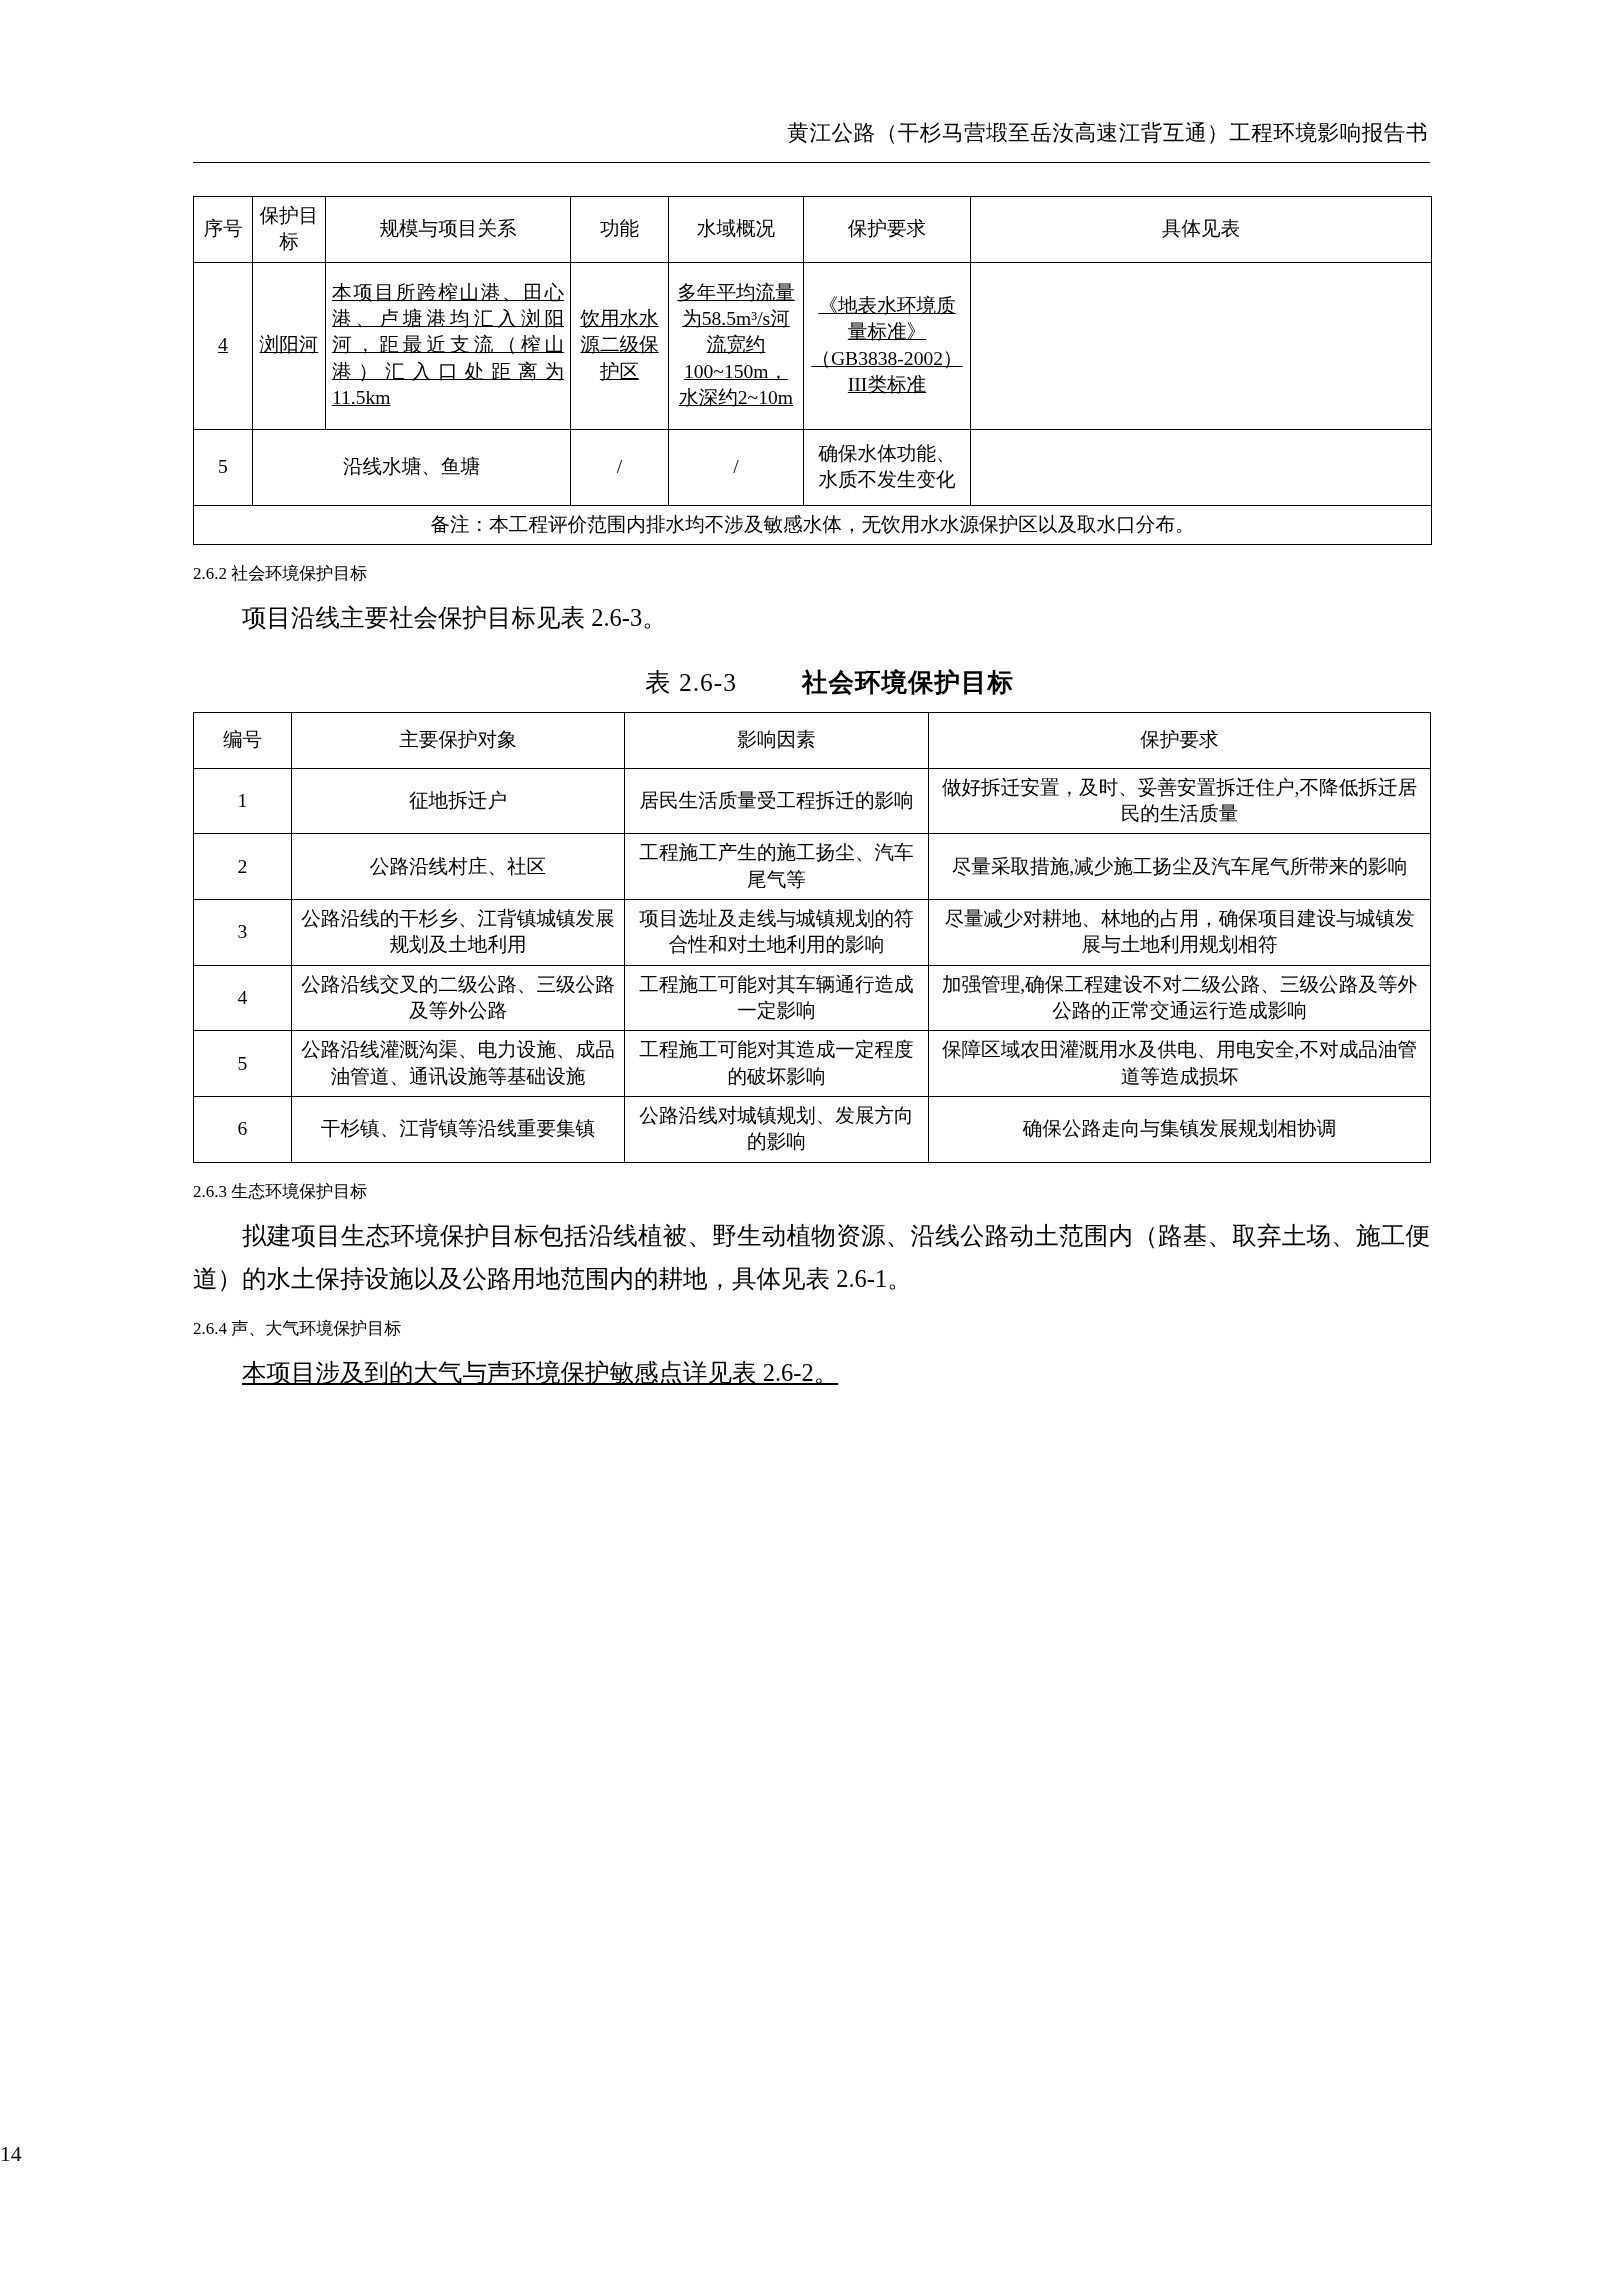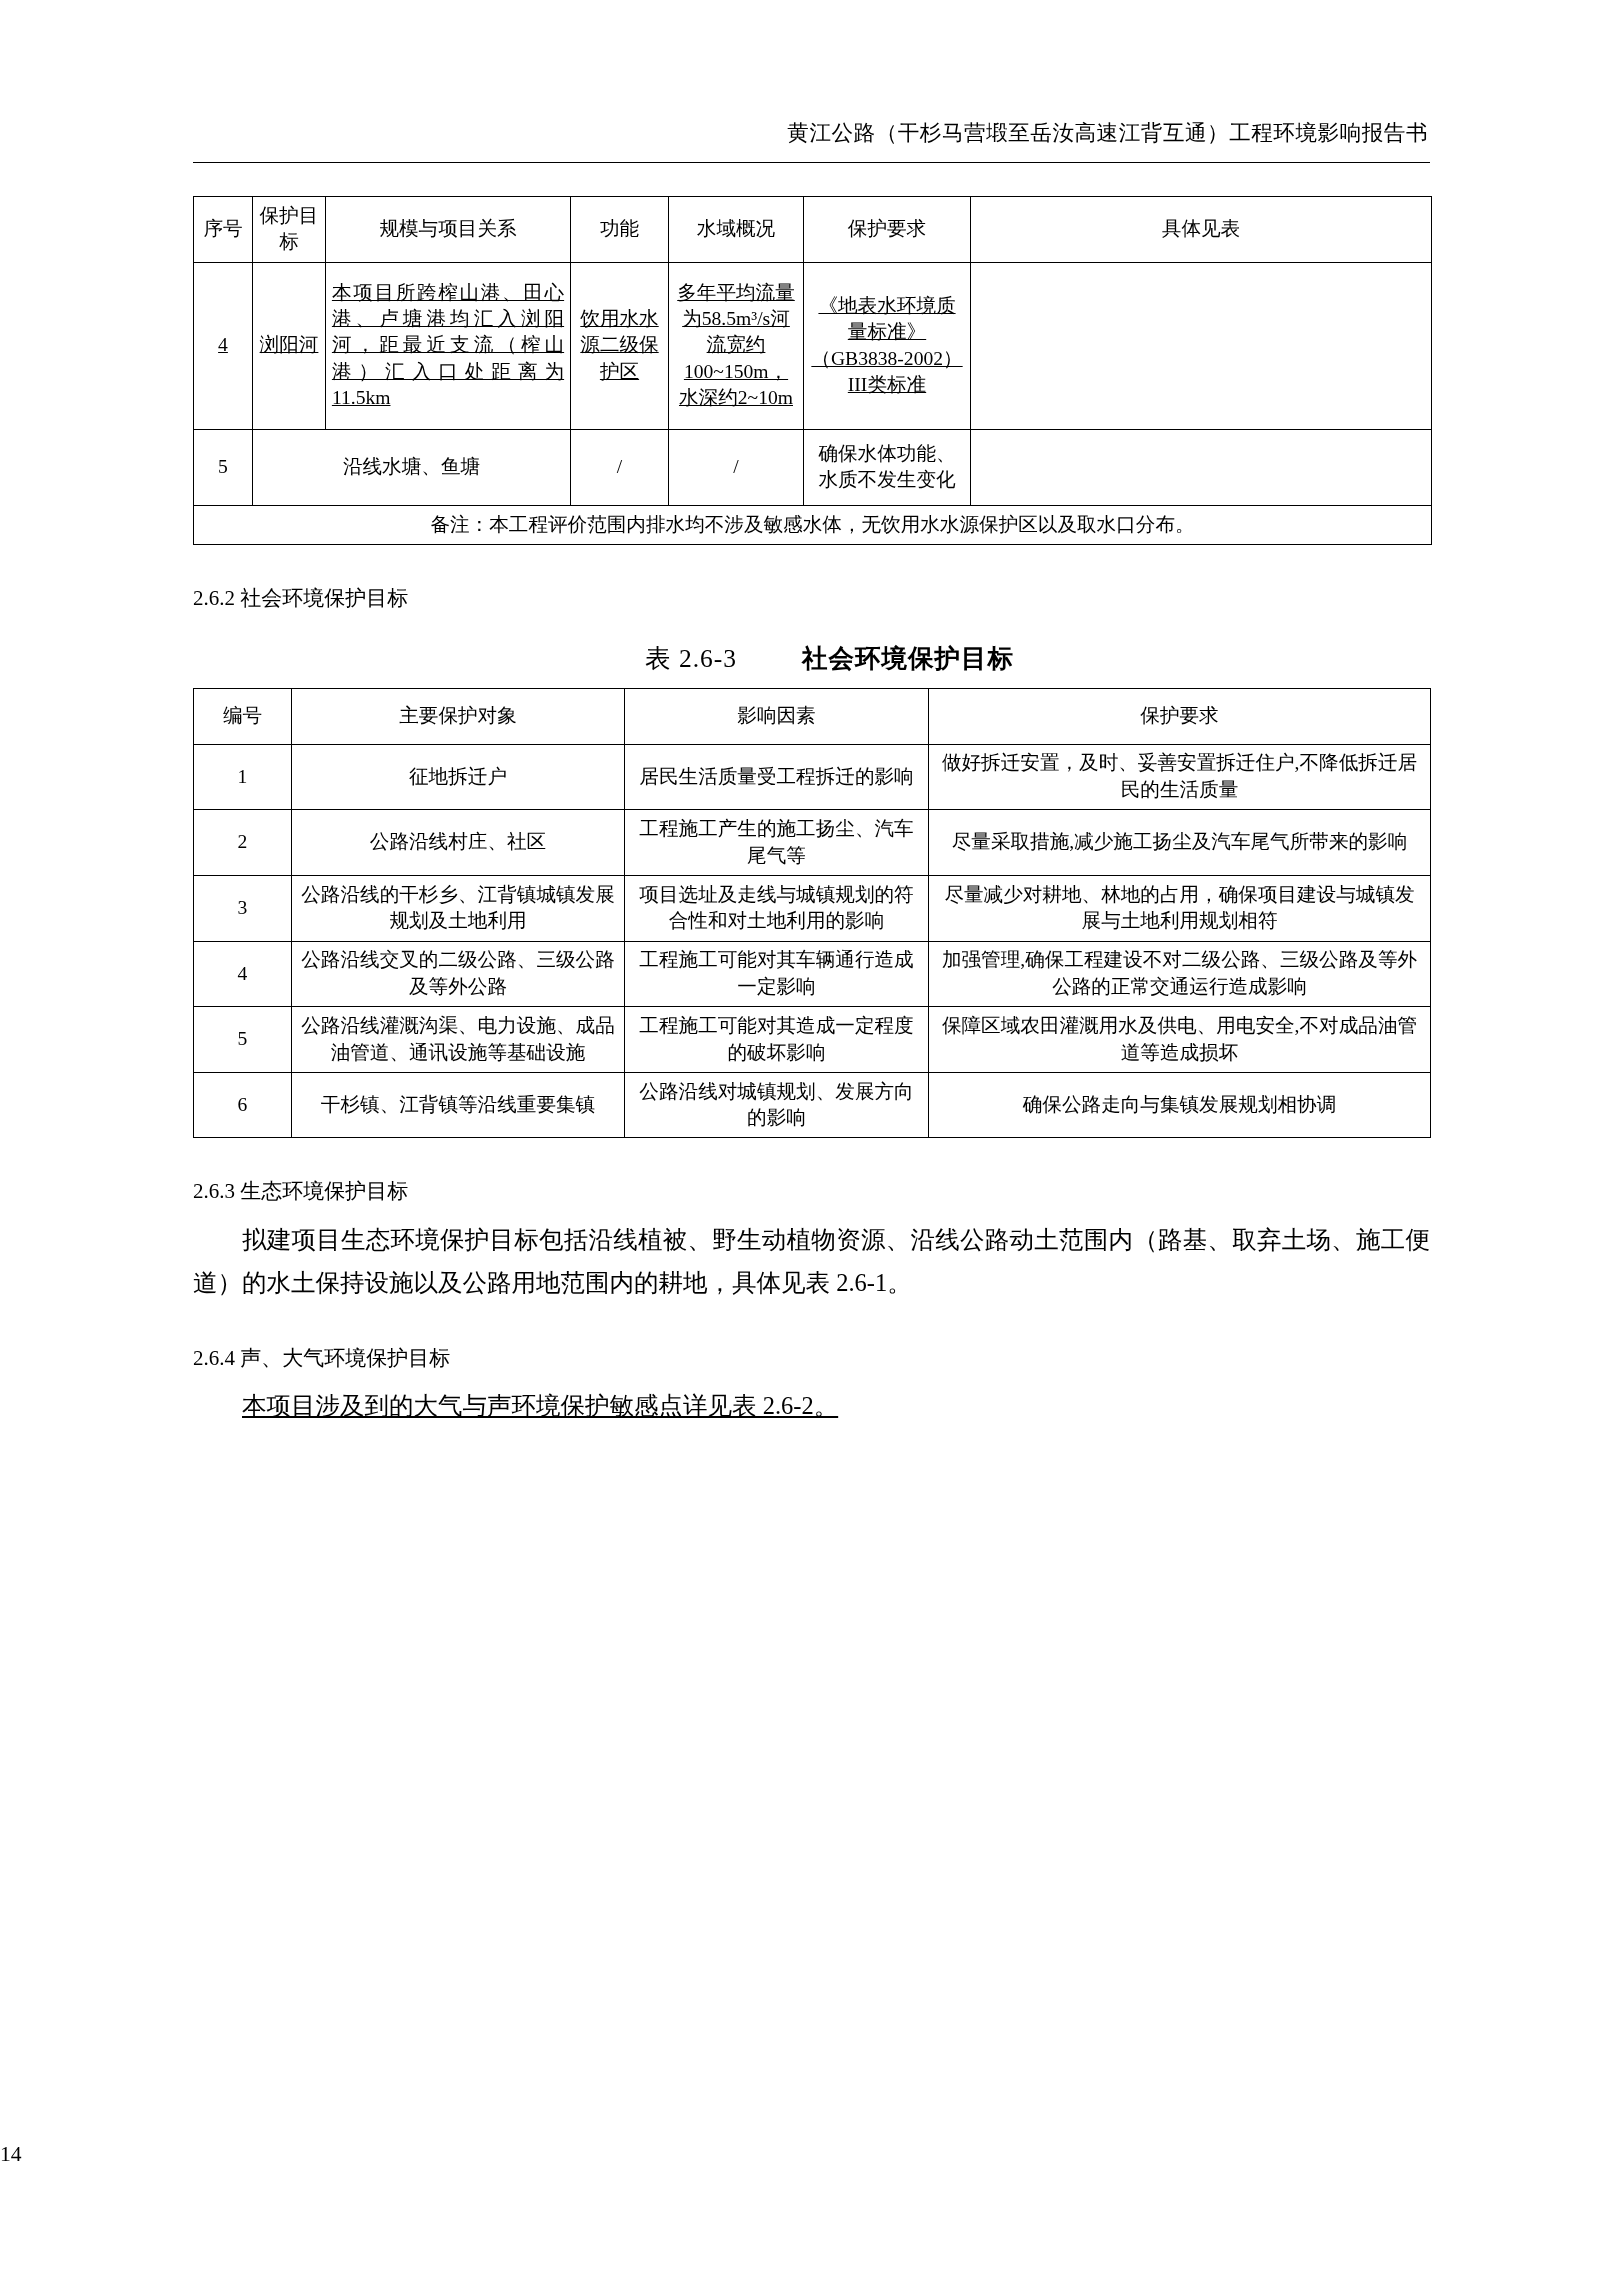--- a/index.html
+++ b/index.html
@@ -68,22 +68,22 @@
   #water-table col.c4 { width: 135px; }
   #water-table col.c5 { width: 167px; }
   #water-table col.c6 { width: 461px; }
 
   #social-table col.s0 { width: 98px; }
   #social-table col.s1 { width: 333px; }
   #social-table col.s2 { width: 304px; }
   #social-table col.s3 { width: 502px; }
 
   .sec-head {
-    font-size: 21px;
-    margin: 37px 0 0 0;
+    font-size: 17px;
+    margin: 15px 0 0 0;
     line-height: 1.6;
   }
   .para {
     font-size: 24.5px;
     line-height: 1.75;
     margin: 9.8px 0 0 0;
     text-indent: 2em;
     text-align: justify;
   }
   .para-u {
@@ -164,20 +164,21 @@
           <td>确保水体功能、水质不发生变化</td>
           <td></td>
         </tr>
         <tr class="note-row">
           <td colspan="7">备注：本工程评价范围内排水均不涉及敏感水体，无饮用水水源保护区以及取水口分布。</td>
         </tr>
       </tbody>
     </table>
 
     <div class="sec-head">2.6.2 社会环境保护目标</div>
+    <div class="para">项目沿线主要社会保护目标见表 2.6-3。</div>
 
     <div class="table-caption">
       <span class="cap-num">表 2.6-3</span><span>社会环境保护目标</span>
     </div>
 
     <table class="doc-table" id="social-table">
       <colgroup>
         <col class="s0">
           <col class="s1">
           <col class="s2">

